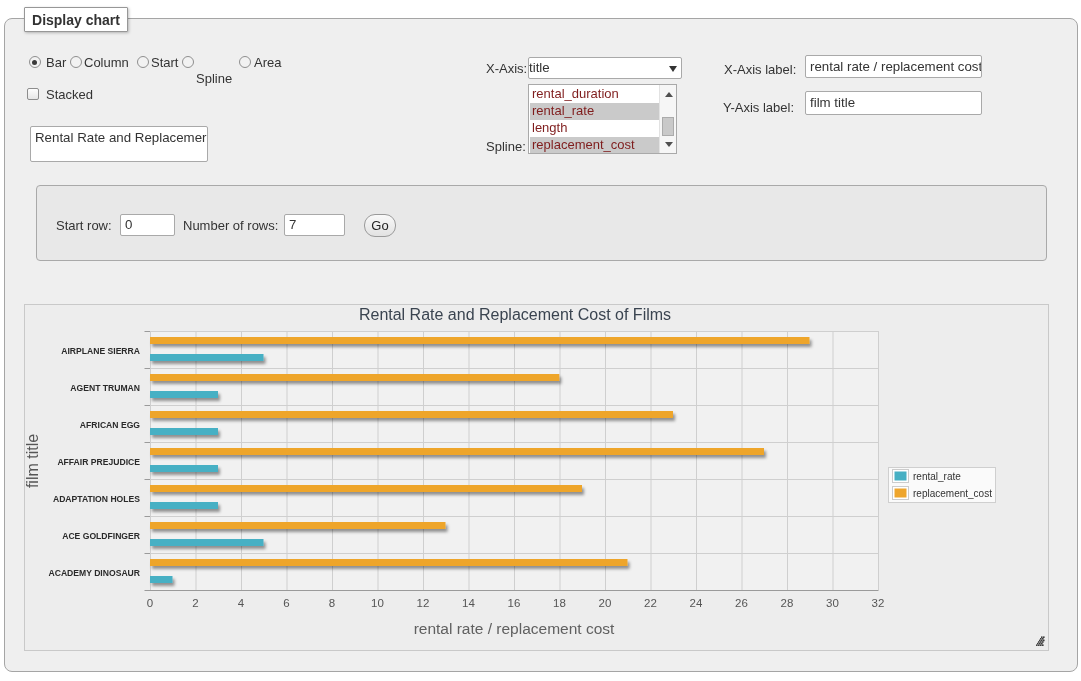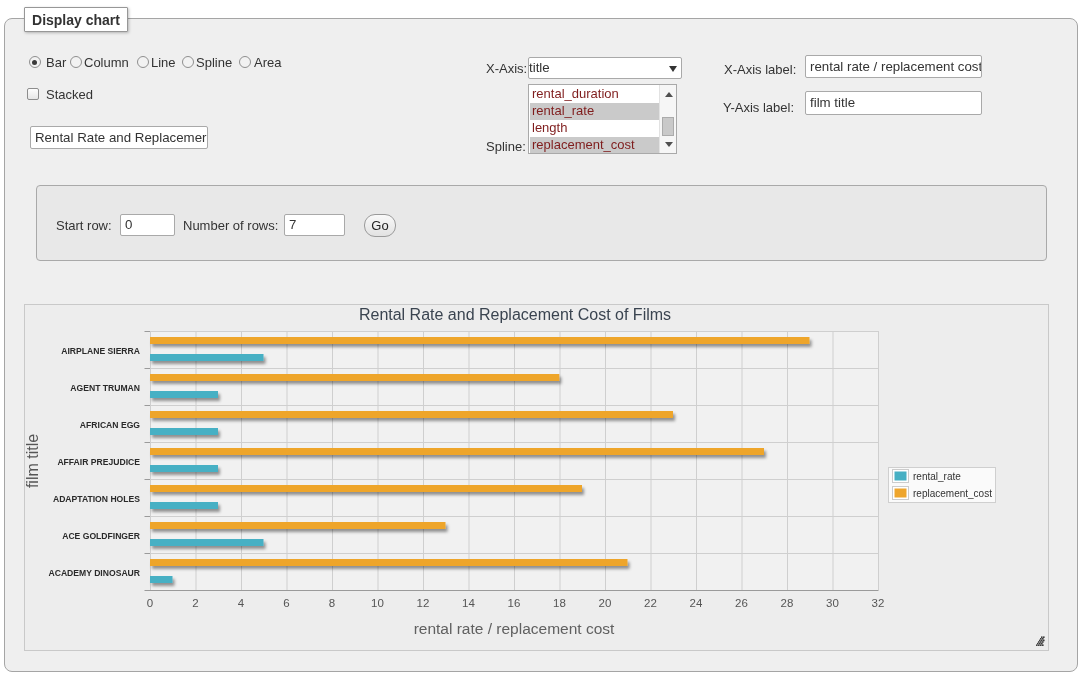--- a/index.html
+++ b/index.html
@@ -16,31 +16,31 @@
   <div class="abs" style="left:4px; top:18px; width:1074px; height:654px; border:1px solid #a5a5a5; border-radius:8px; background:#efefef;"></div>
 
   <div class="abs" style="left:24px; top:7px; width:104px; height:25px; background:#fff; border:1px solid #979797; border-radius:1px; box-shadow:1px 1px 3px rgba(0,0,0,0.25); font-weight:bold; font-size:14px; color:#333; line-height:24px; text-align:center;">Display chart</div>
 
   <div class="abs" id="radios" style="left:0; top:0;">
     <div class="abs radio checked" style="left:28.5px; top:56px;"></div>
     <div class="lbl" style="left:46px; top:55px;">Bar</div>
     <div class="abs radio" style="left:70px; top:56px;"></div>
     <div class="lbl" style="left:84px; top:55px;">Column</div>
     <div class="abs radio" style="left:136.5px; top:56px;"></div>
-    <div class="lbl" style="left:151px; top:55px;">Line</div>
+    <div class="lbl" style="left:151px; top:55px;">Start</div>
     <div class="abs radio" style="left:181.5px; top:56px;"></div>
-    <div class="lbl" style="left:196px; top:55px;">Spline</div>
+    <div class="lbl" style="left:196px; top:71px;">Spline</div>
     <div class="abs radio" style="left:239px; top:56px;"></div>
     <div class="lbl" style="left:254px; top:55px;">Area</div>
   </div>
 
   <div class="abs" style="left:27px; top:88px; width:12px; height:12px; border:1px solid #8d8d8d; border-radius:2px; background:linear-gradient(#fdfdfd,#e6e6e6);"></div>
   <div class="lbl" style="left:46px; top:87px;">Stacked</div>
 
-  <div class="inp" style="left:30px; top:126px; width:178px; height:23px; line-height:21px;">Rental Rate and Replacemer</div>
+  <div class="inp" style="left:30px; top:126px; width:178px; height:36px; line-height:21px;">Rental Rate and Replacemer</div>
 
   <div class="lbl" style="left:486px; top:61px;">X-Axis:</div>
   <div class="inp" style="left:528px; top:57px; width:154px; height:22px; line-height:20px; padding-left:0;">title</div>
   <div class="abs" style="left:669px; top:65.5px; width:0; height:0; border-left:4px solid transparent; border-right:4px solid transparent; border-top:6px solid #333;"></div>
 
   <div class="lbl" style="left:486px; top:139px;">Spline:</div>
   <div class="abs" style="left:528px; top:84px; width:149px; height:70px; background:#fff; border:1px solid #a9a9a9; overflow:hidden;">
     <div style="position:absolute; left:1px; top:1px; width:129px; font-size:13px; color:#7f1d1d;">
       <div style="height:17px; line-height:16px; padding-left:2px;">rental_duration</div>
       <div style="height:17px; line-height:16px; padding-left:2px; background:#cacaca;">rental_rate</div>

